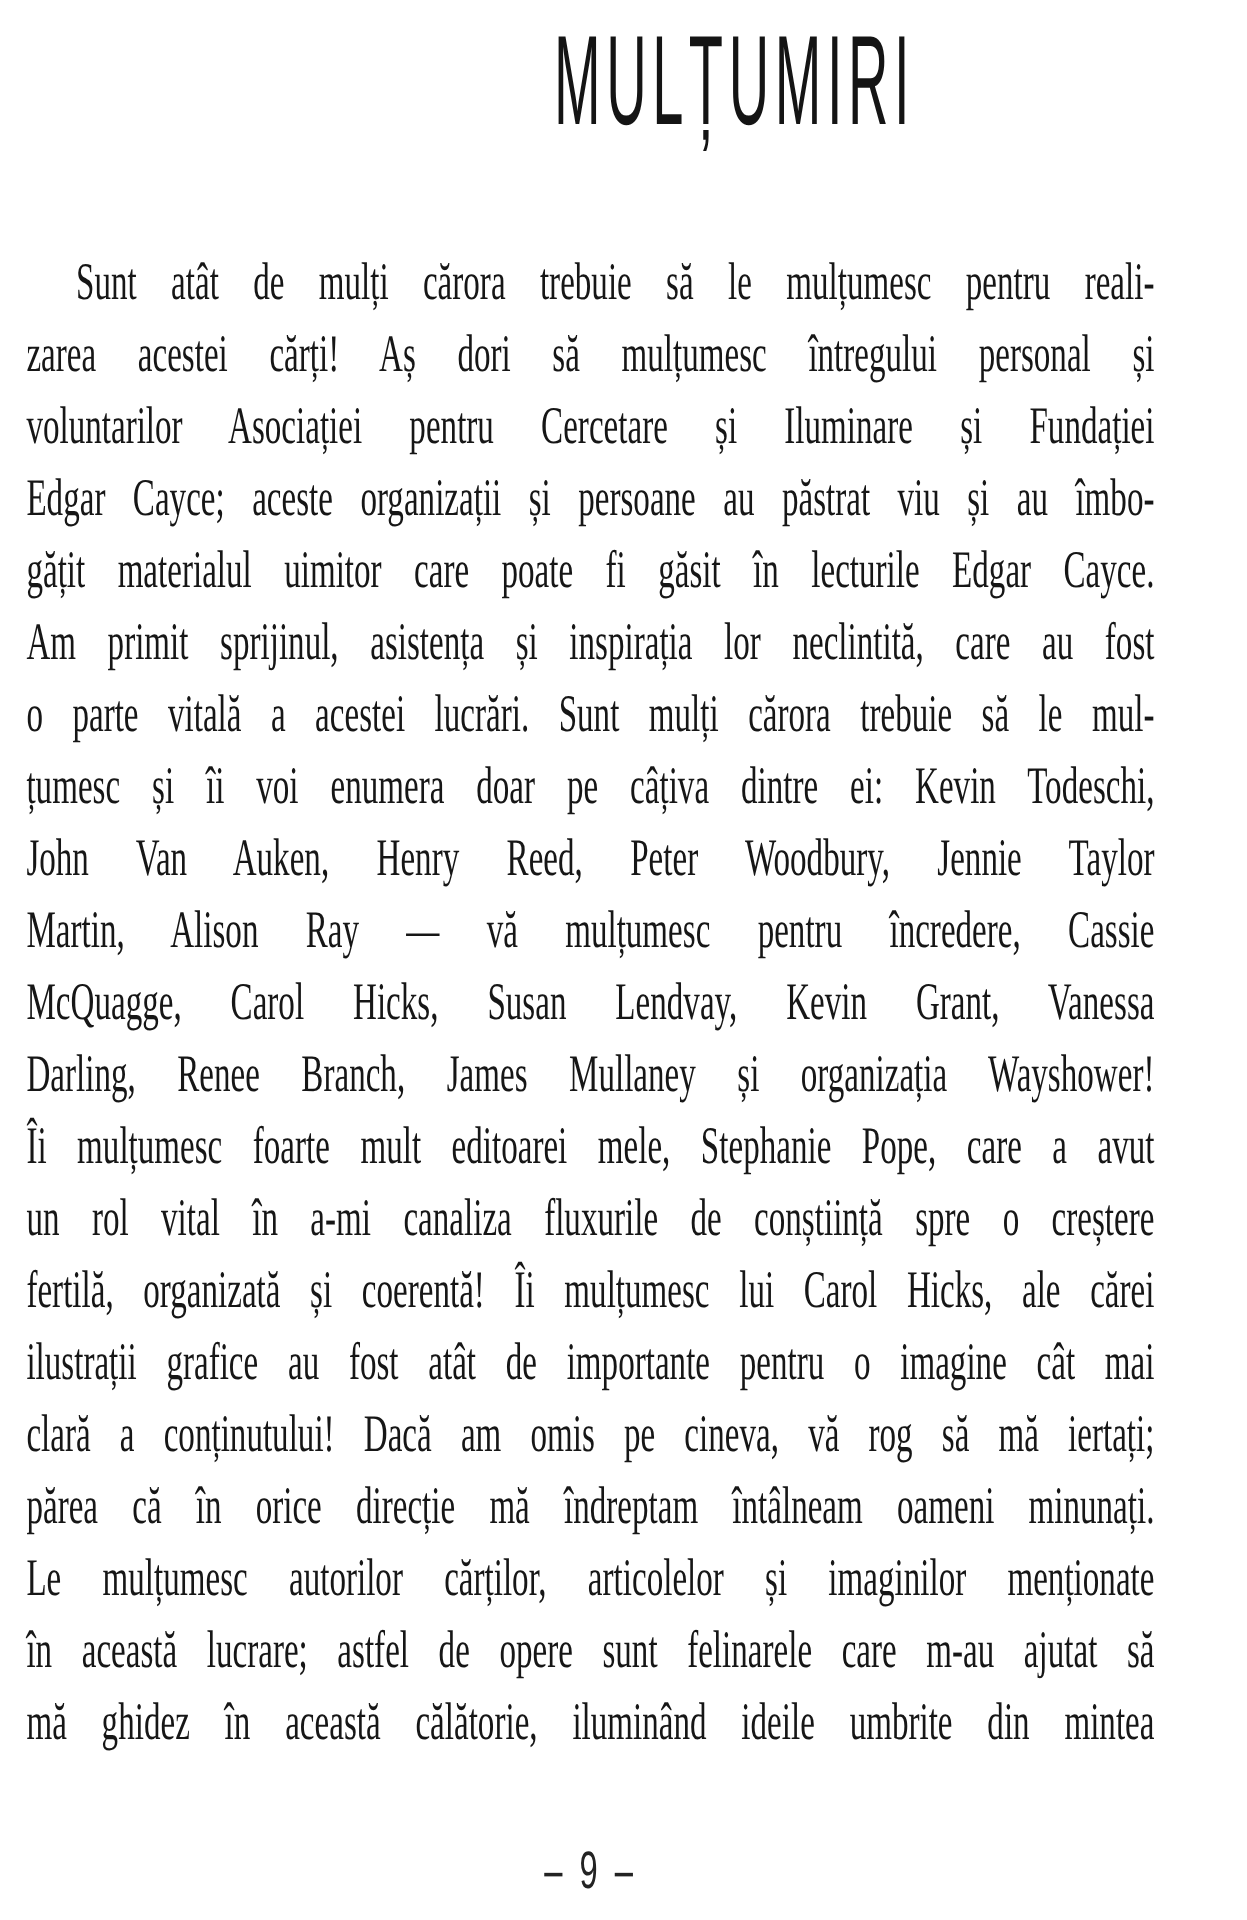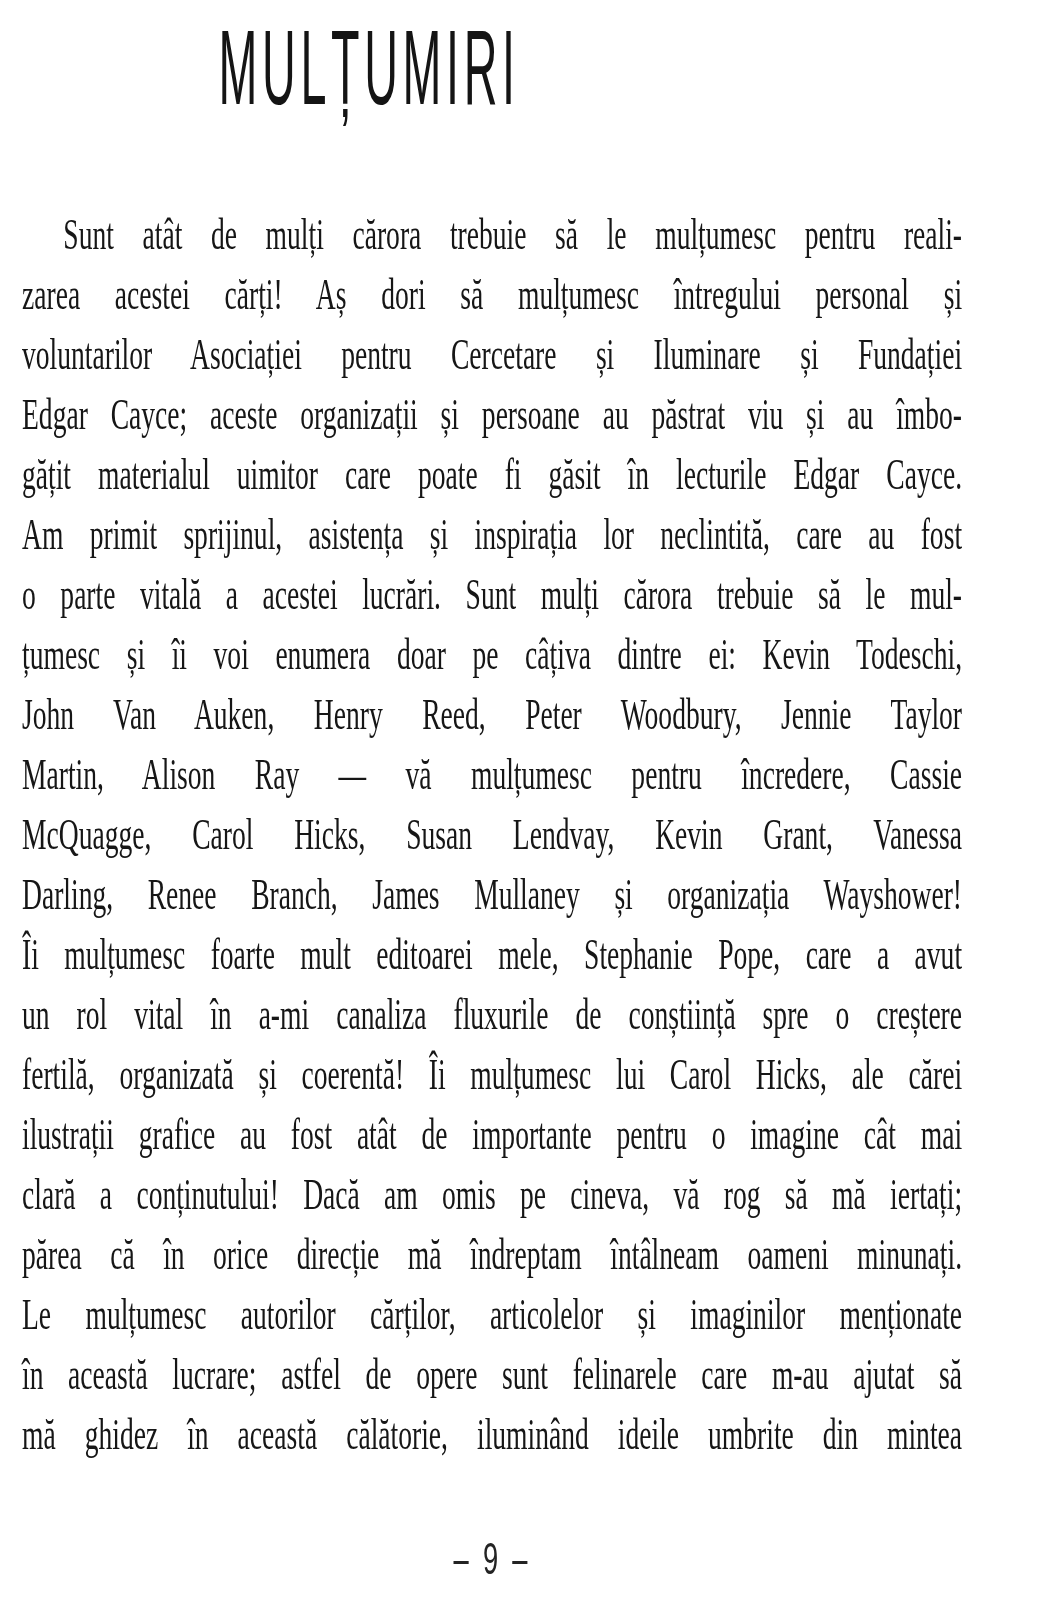--- a/index.html
+++ b/index.html
@@ -15,25 +15,25 @@
     font-family: "Liberation Serif", serif;
   }
   .page {
     position: absolute;
     inset: 0;
     background: #ffffff;
   }
   
   .title-row {
     position: absolute;
-    left: 27px;
+    left: 14px;
     top: 14px;
     width: 940px;
     display: flex;
-    justify-content: flex-start;
+    justify-content: flex-end;
     pointer-events: none;
   }
   .title {
     font-family: "Liberation Sans", sans-serif;
     font-size: 106px;
     line-height: 106px;
     font-weight: 400;
     letter-spacing: 0.10em;
     color: #141414;
     white-space: nowrap;

